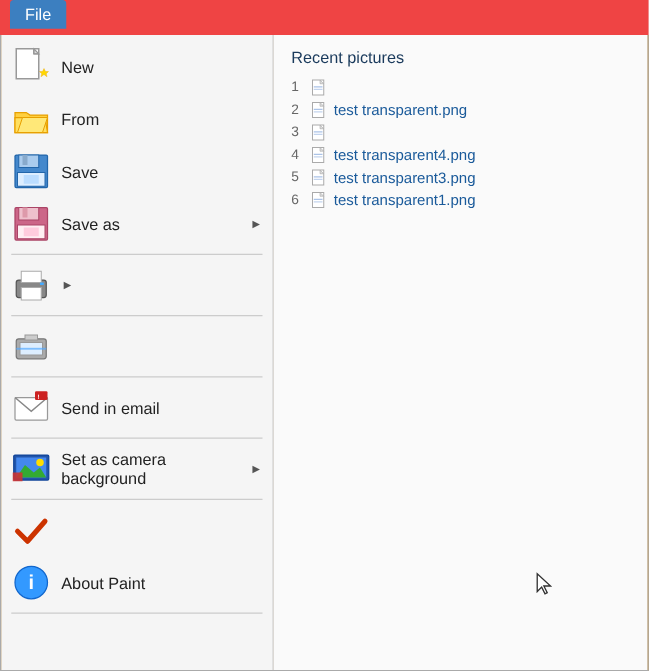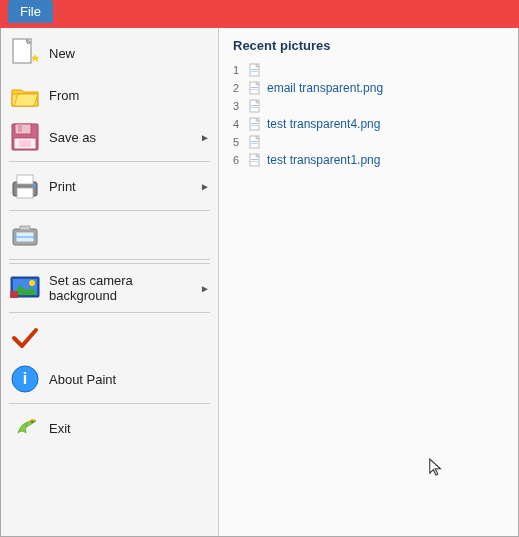--- a/index.html
+++ b/index.html
@@ -81,21 +81,21 @@
     }
 
     
     .right-panel {
       flex: 1;
       background: #fafafa;
       padding: 10px 14px;
     }
     .recent-title {
       font-size: 13px;
-      font-weight: bold;
+      font-weight: normal;
       color: #1a3a5c;
       margin-bottom: 10px;
       border-bottom: none;
     }
     .recent-list {
       list-style: none;
     }
     .recent-list li {
       margin-bottom: 4px;
       display: flex;
@@ -159,20 +159,32 @@
         <svg width="30" height="30" viewBox="0 0 30 30">
 
           <path d="M2,10 L2,26 L28,26 L28,12 L14,12 L11,10 Z" fill="#FFD040" stroke="#E8A000" stroke-width="1"></path>
           <path d="M2,14 L2,26 L28,26 L26,14 Z" fill="#FFE060" stroke="#E8A000" stroke-width="1"></path>
           <path d="M4,26 L8,14 L28,14 L24,26 Z" fill="#FFE878" stroke="#E8A000" stroke-width="0.8"></path>
         </svg>
       </div>
       <span class="label">From</span>
     </div>
 
+    <div class="menu-item">
+      <div class="icon">
+        <svg width="30" height="30" viewBox="0 0 30 30">
+          <rect x="2" y="2" width="26" height="26" fill="#4488cc" stroke="#2266aa" stroke-width="1" rx="1"></rect>
+          <rect x="5" y="2" width="16" height="10" fill="#aaccee" stroke="#2266aa" stroke-width="0.8"></rect>
+          <rect x="8" y="2" width="4" height="8" fill="#88aacc"></rect>
+          <rect x="4" y="16" width="22" height="11" fill="#ddeeff" stroke="#2266aa" stroke-width="0.8"></rect>
+          <rect x="9" y="18" width="12" height="7" fill="#bbddff"></rect>
+        </svg>
+      </div>
+      <span class="label">Save</span>
+    </div>
 
     <div class="menu-item">
       <div class="icon">
         <svg width="30" height="30" viewBox="0 0 30 30">
           <rect x="2" y="2" width="26" height="26" fill="#cc6688" stroke="#aa4466" stroke-width="1" rx="1"></rect>
           <rect x="5" y="2" width="16" height="10" fill="#eec0cc" stroke="#aa4466" stroke-width="0.8"></rect>
           <rect x="8" y="2" width="4" height="8" fill="#dd9aaa"></rect>
           <rect x="4" y="16" width="22" height="11" fill="#ffeef2" stroke="#aa4466" stroke-width="0.8"></rect>
           <rect x="9" y="18" width="12" height="7" fill="#ffccdd"></rect>
         </svg>
@@ -185,39 +197,50 @@
 
     <div class="menu-item">
       <div class="icon">
         <svg width="30" height="30" viewBox="0 0 30 30">
           <rect x="3" y="11" width="24" height="14" fill="#888" stroke="#555" stroke-width="1" rx="2"></rect>
           <rect x="7" y="17" width="16" height="10" fill="white" stroke="#aaa" stroke-width="0.8"></rect>
           <rect x="7" y="4" width="16" height="9" fill="white" stroke="#aaa" stroke-width="0.8"></rect>
           <rect x="22" y="13" width="3" height="2" fill="#4af" rx="0.5"></rect>
         </svg>
       </div>
-      <span class="label">Print</span>
       <span class="arrow">►</span>
     </div>
 
     <div class="menu-divider"></div>
 
     <div class="menu-item">
       <div class="icon">
         <svg width="30" height="30" viewBox="0 0 30 30">
           <rect x="3" y="9" width="24" height="16" fill="#aaa" stroke="#777" stroke-width="1" rx="2"></rect>
           <rect x="6" y="12" width="18" height="10" fill="#ddeeff" stroke="#999" stroke-width="0.8"></rect>
           <line x1="3" y1="17" x2="27" y2="17" stroke="#55aaff" stroke-width="1.5" opacity="0.7"></line>
           <rect x="10" y="6" width="10" height="4" fill="#ccc" stroke="#999" stroke-width="0.8"></rect>
         </svg>
       </div>
     </div>
 
     <div class="menu-divider"></div>
 
+    <div class="menu-item">
+      <div class="icon">
+        <svg width="30" height="30" viewBox="0 0 30 30">
+          <rect x="2" y="7" width="26" height="18" fill="white" stroke="#999" stroke-width="1" rx="1"></rect>
+          <polyline points="2,7 15,18 28,7" fill="none" stroke="#888" stroke-width="1.2"></polyline>
+
+          <rect x="18" y="2" width="10" height="7" fill="#cc2222" rx="1"></rect>
+          <text x="20" y="8" font-size="5" fill="white" font-weight="bold">!</text>
+        </svg>
+      </div>
+      <span class="label">Send in email</span>
+    </div>
 
     <div class="menu-divider"></div>
 
     <div class="menu-item">
       <div class="icon">
         <svg width="30" height="30" viewBox="0 0 30 30">
           <rect x="1" y="4" width="28" height="20" fill="#2255aa" stroke="#114499" stroke-width="1" rx="1"></rect>
           <rect x="3" y="6" width="24" height="16" fill="#4488ee"></rect>
 
           <polygon points="3,22 10,12 17,18 22,14 27,22" fill="#33aa33"></polygon>
@@ -247,32 +270,20 @@
         <svg width="30" height="30" viewBox="0 0 30 30">
           <circle cx="15" cy="15" r="13" fill="#3399ff" stroke="#1166cc" stroke-width="1"></circle>
           <text x="15" y="20" text-anchor="middle" font-size="16" font-weight="bold" fill="white">i</text>
         </svg>
       </div>
       <span class="label">About Paint</span>
     </div>
 
     <div class="menu-divider"></div>
 
-    <div class="menu-item">
-      <div class="icon">
-        <svg width="30" height="30" viewBox="0 0 30 30">
-
-          <path d="M8,20 Q12,8 20,10 Q14,14 16,20 Q12,16 8,20Z" fill="#88cc44" stroke="#55aa22" stroke-width="0.8"></path>
-          <path d="M16,10 Q22,6 26,8 Q20,12 16,14Z" fill="#88cc44" stroke="#55aa22" stroke-width="0.8"></path>
-          <circle cx="22" cy="8" r="1.5" fill="#333"></circle>
-          <path d="M20,8 L24,7" stroke="#ffaa00" stroke-width="1.5" stroke-linecap="round"></path>
-        </svg>
-      </div>
-      <span class="label">Exit</span>
-    </div>
 
   </div>
 
   <div class="right-panel">
     <div class="recent-title">Recent pictures</div>
     <ul class="recent-list">
 
     <li>
           <span class="num">1</span>
           <span class="file-icon">
@@ -287,21 +298,21 @@
         <li>
           <span class="num">2</span>
           <span class="file-icon">
             <svg width="14" height="14" viewBox="0 0 14 14">
               <rect x="1" y="1" width="9" height="12" fill="white" stroke="#aaa" stroke-width="0.8"></rect>
               <polygon points="7,1 10,4 7,4" fill="#ddd" stroke="#aaa" stroke-width="0.5"></polygon>
               <rect x="2" y="6" width="7" height="1" fill="#88aadd" opacity="0.7"></rect>
               <rect x="2" y="8" width="7" height="1" fill="#88aadd" opacity="0.5"></rect>
             </svg>
           </span>
-          <span>email transparent.png</span>
+          <span>test transparent.png</span>
         </li>
         <li>
           <span class="num">3</span>
           <span class="file-icon">
             <svg width="14" height="14" viewBox="0 0 14 14">
               <rect x="1" y="1" width="9" height="12" fill="white" stroke="#aaa" stroke-width="0.8"></rect>
               <polygon points="7,1 10,4 7,4" fill="#ddd" stroke="#aaa" stroke-width="0.5"></polygon>
               <rect x="2" y="6" width="7" height="1" fill="#88aadd" opacity="0.7"></rect>
               <rect x="2" y="8" width="7" height="1" fill="#88aadd" opacity="0.5"></rect>
             </svg>
@@ -322,20 +333,21 @@
         <li>
           <span class="num">5</span>
           <span class="file-icon">
             <svg width="14" height="14" viewBox="0 0 14 14">
               <rect x="1" y="1" width="9" height="12" fill="white" stroke="#aaa" stroke-width="0.8"></rect>
               <polygon points="7,1 10,4 7,4" fill="#ddd" stroke="#aaa" stroke-width="0.5"></polygon>
               <rect x="2" y="6" width="7" height="1" fill="#88aadd" opacity="0.7"></rect>
               <rect x="2" y="8" width="7" height="1" fill="#88aadd" opacity="0.5"></rect>
             </svg>
           </span>
+          <span>test transparent3.png</span>
         </li>
         <li>
           <span class="num">6</span>
           <span class="file-icon">
             <svg width="14" height="14" viewBox="0 0 14 14">
               <rect x="1" y="1" width="9" height="12" fill="white" stroke="#aaa" stroke-width="0.8"></rect>
               <polygon points="7,1 10,4 7,4" fill="#ddd" stroke="#aaa" stroke-width="0.5"></polygon>
               <rect x="2" y="6" width="7" height="1" fill="#88aadd" opacity="0.7"></rect>
               <rect x="2" y="8" width="7" height="1" fill="#88aadd" opacity="0.5"></rect>
             </svg>

